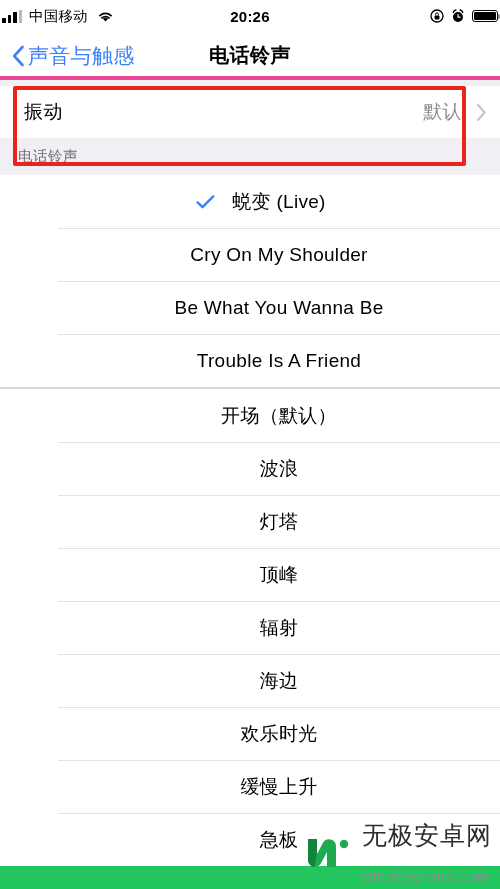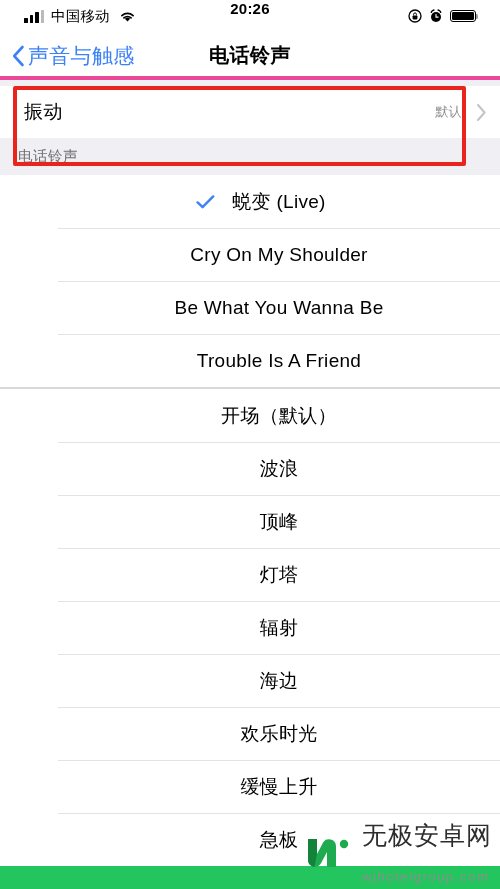--- a/index.html
+++ b/index.html
@@ -16,23 +16,24 @@
     -webkit-font-smoothing: antialiased;
   }
 
   
   .status-bar {
     position: absolute;
     top: 0; left: 0;
     width: 500px;
     height: 32px;
     display: flex;
-    background: #ffffff;
-    box-sizing: border-box;
-    padding: 0 24px;
+    align-items: center;
+    background: #ffffff;
+    box-sizing: border-box;
+    padding: 0 2px;
   }
   .sb-left {
     display: flex;
     align-items: center;
     gap: 7px;
     flex: 0 0 auto;
   }
   .signal-bars {
     display: flex;
     align-items: flex-end;
@@ -169,21 +170,21 @@
     cursor: pointer;
   }
   .row-label {
     font-size: 19px;
     color: #000;
     letter-spacing: 0.4px;
     white-space: nowrap;
   }
   .row-value {
     margin-left: auto;
-    font-size: 13px;
+    font-size: 19px;
     color: #8e8e93;
     letter-spacing: 0.4px;
   }
   .chev-right {
     width: 11px;
     height: 19px;
     display: block;
     margin-left: 14px;
     margin-right: 13px;
     flex: 0 0 auto;
@@ -394,25 +395,25 @@
     <div class="tone-row">
       <span class="check-slot"></span>
       <span class="tone-label">开场（默认）</span>
     </div>
     <div class="tone-row">
       <span class="check-slot"></span>
       <span class="tone-label">波浪</span>
     </div>
     <div class="tone-row">
       <span class="check-slot"></span>
+      <span class="tone-label">灯塔</span>
+    </div>
+    <div class="tone-row">
+      <span class="check-slot"></span>
       <span class="tone-label">顶峰</span>
-    </div>
-    <div class="tone-row">
-      <span class="check-slot"></span>
-      <span class="tone-label">灯塔</span>
     </div>
     <div class="tone-row">
       <span class="check-slot"></span>
       <span class="tone-label">辐射</span>
     </div>
     <div class="tone-row">
       <span class="check-slot"></span>
       <span class="tone-label">海边</span>
     </div>
     <div class="tone-row">

